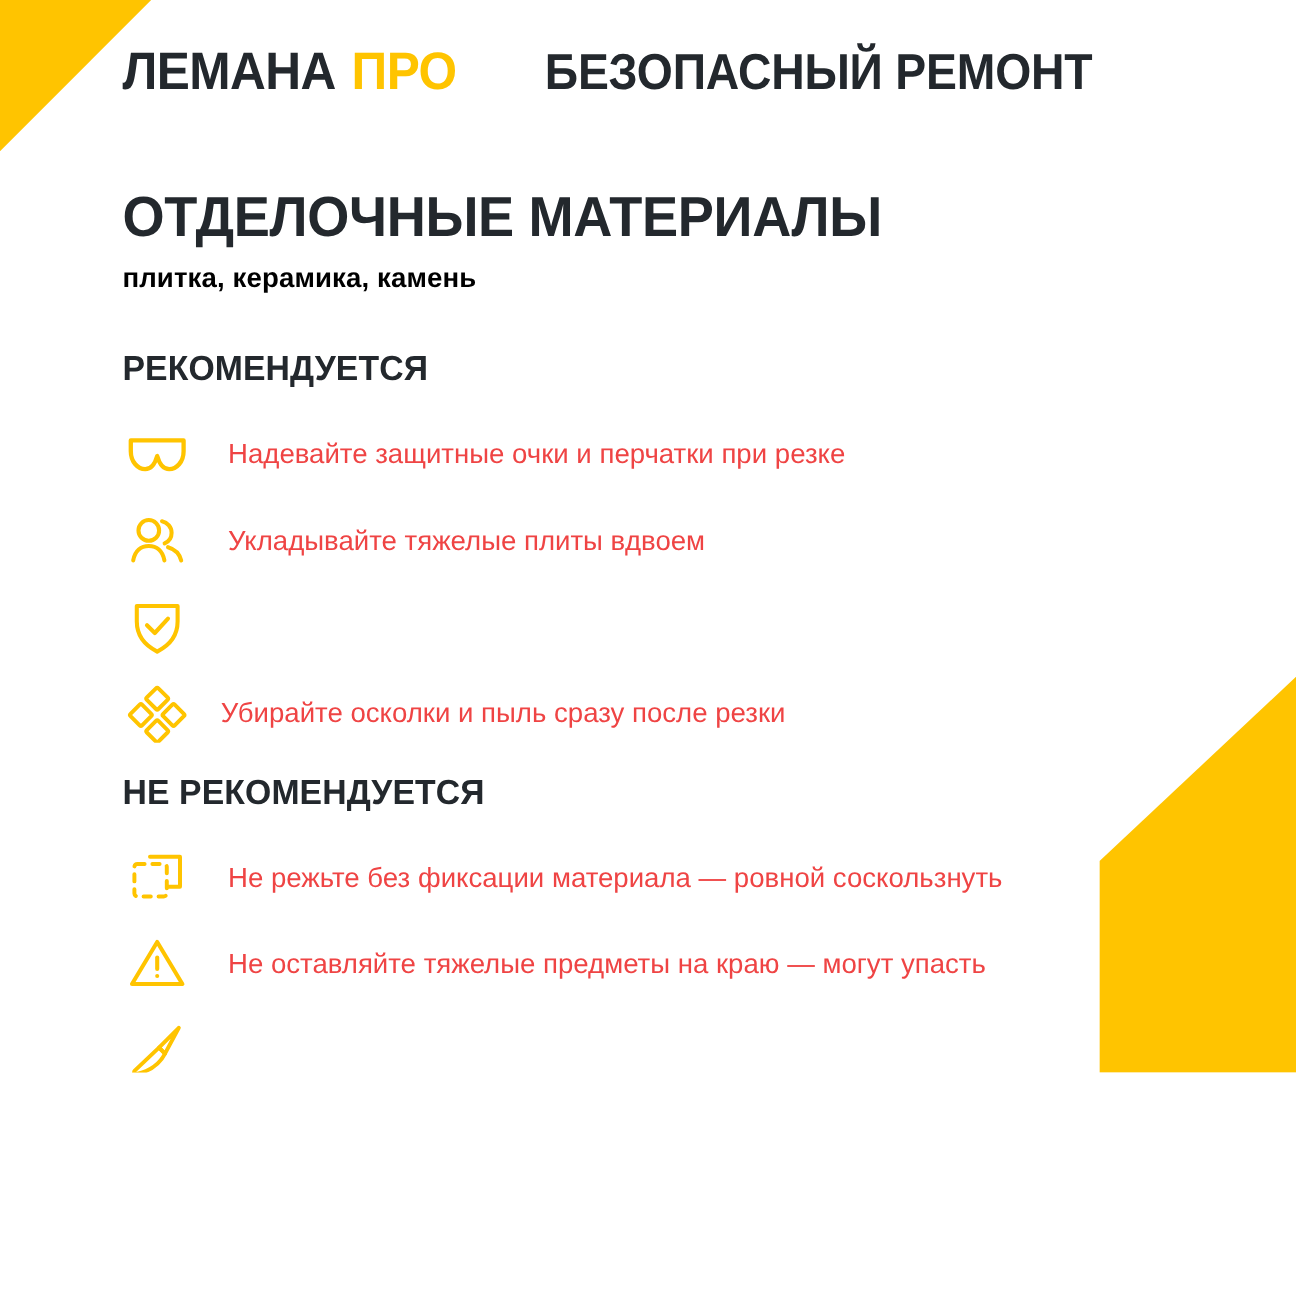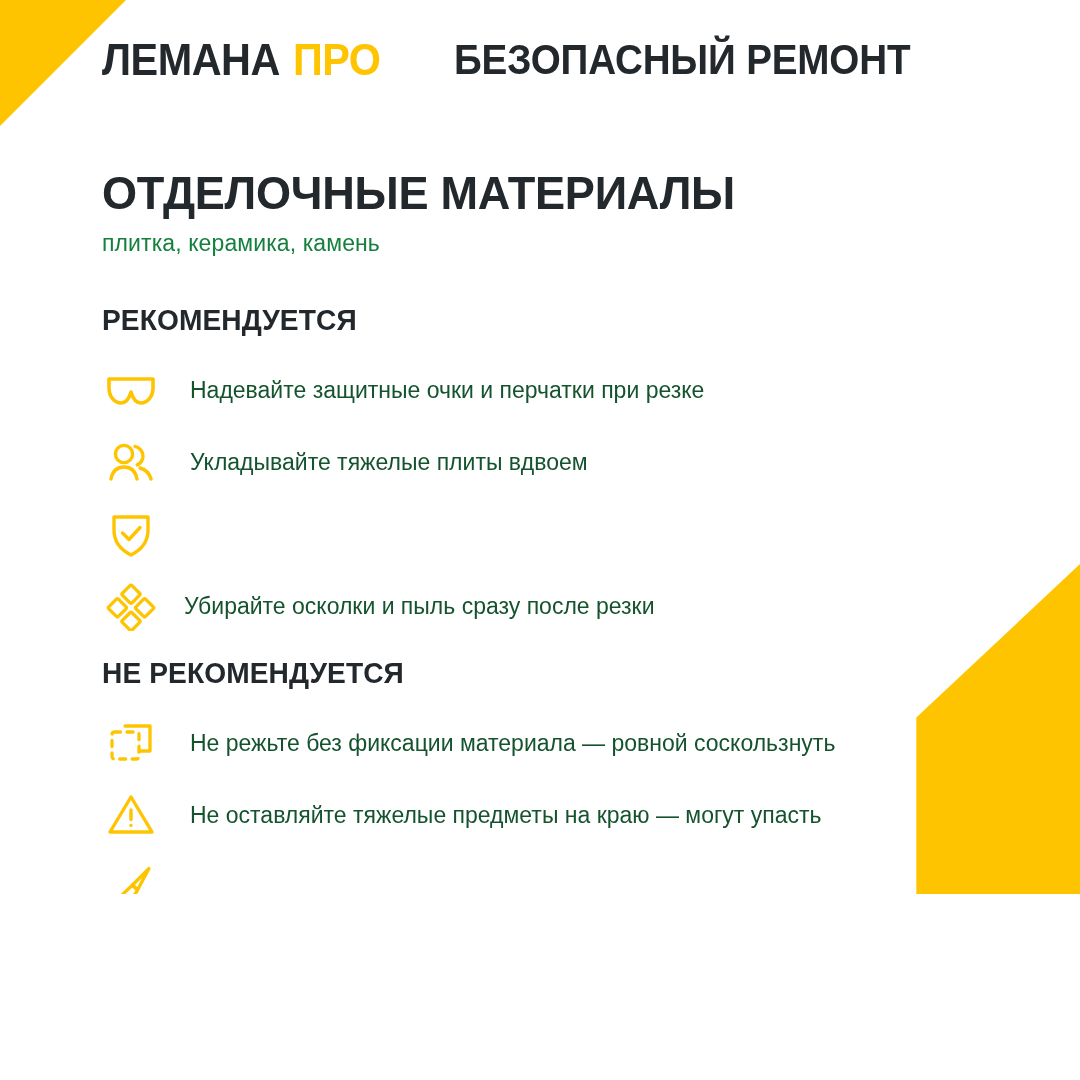--- a/index.html
+++ b/index.html
@@ -64,38 +64,38 @@
     line-height: 1;
     transform: scaleX(0.92);
     transform-origin: left center;
     white-space: nowrap;
   }
 
   
   .body-wrap {
     position: absolute;
     left: 102px;
-    top: 168px;
+    top: 156px;
     width: 890px;
   }
   .page-title {
     font-weight: 800;
     font-size: 47px;
     color: #23282D;
     letter-spacing: -0.3px;
     line-height: 1.05;
     margin: 0;
     transform: scaleX(0.96);
     transform-origin: left center;
   }
   .page-subtitle {
     font-size: 23px;
-    color: #15803d;
+    color: #000000;
     margin: 13px 0 0 0;
-    font-weight: 400;
+    font-weight: 700;
     letter-spacing: 0.1px;
   }
 
   .section { margin-top: 47px; }
   .section.second { margin-top: 28px; }
   .section-heading {
     font-weight: 800;
     font-size: 29px;
     color: #23282D;
     letter-spacing: 0.1px;
@@ -117,21 +117,21 @@
     height: 46px;
     display: flex;
     align-items: center;
     justify-content: center;
     margin-top: 0px;
   }
   .item-icon svg { display: block; }
   .item-text {
     font-size: 23px;
     line-height: 1.42;
-    color: #14532d;
+    color: #ef4444;
     padding-top: 7px;
     max-width: 770px;
     font-weight: 400;
   }
 
   
   .mascot {
     position: absolute;
     left: 930px;
     top: 930px;

